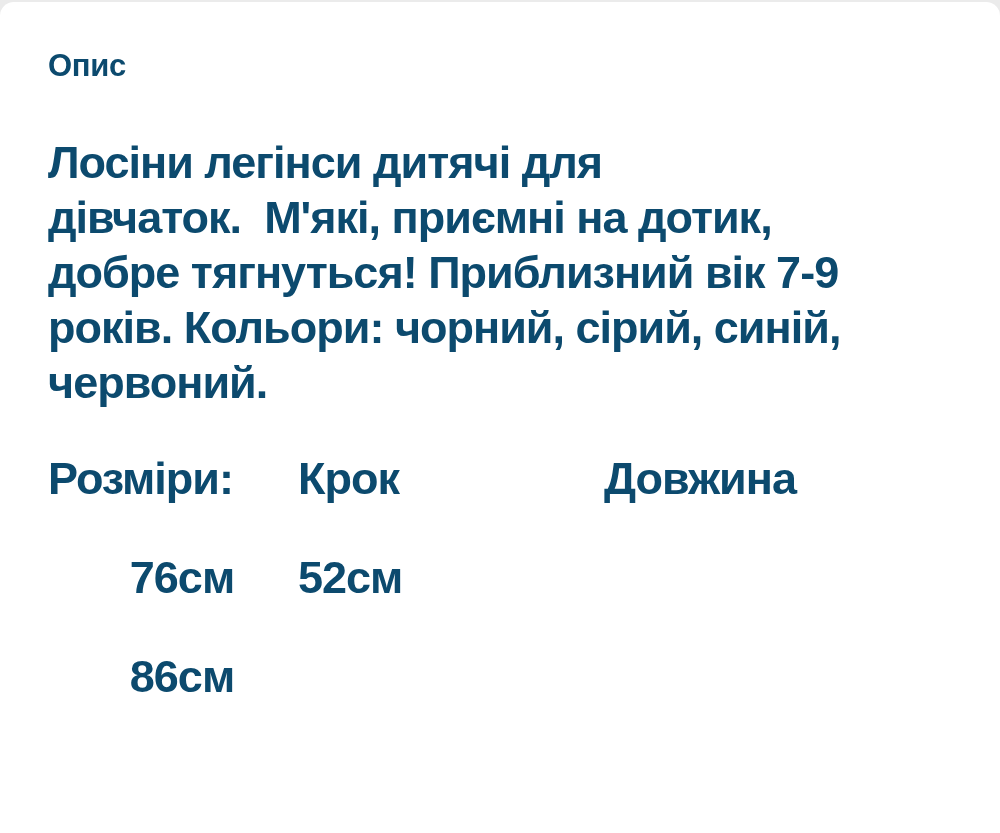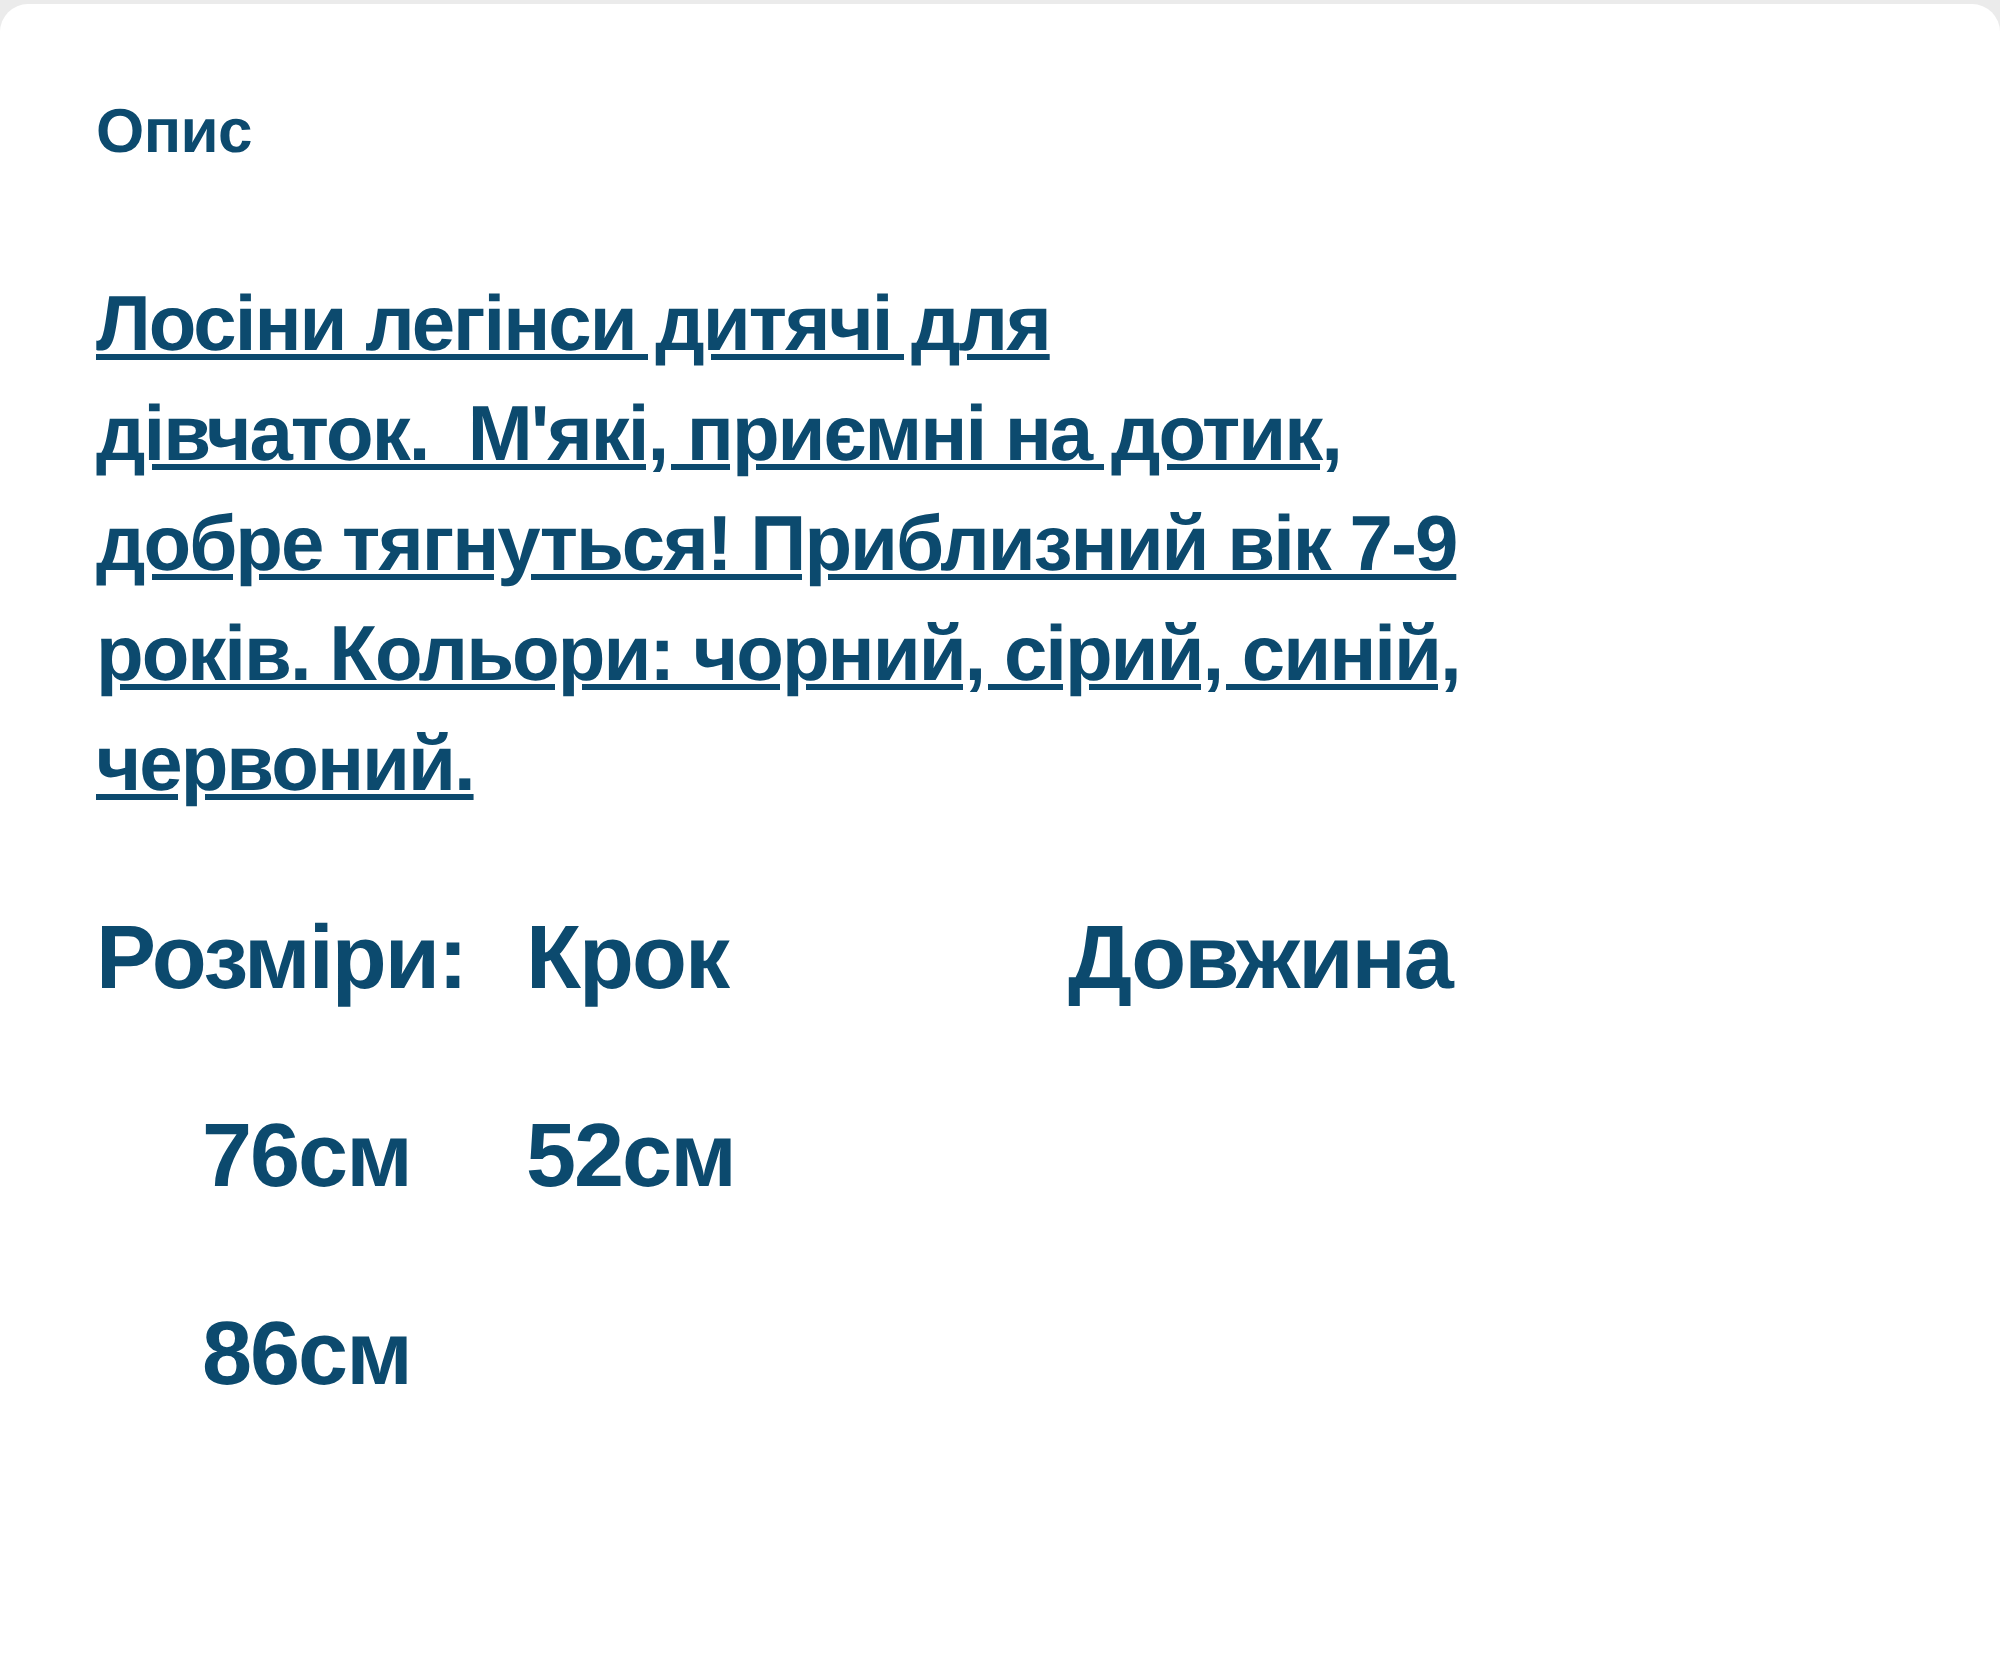--- a/index.html
+++ b/index.html
@@ -25,44 +25,45 @@
   }
   .section-title {
     margin: 0;
     font-size: 31px;
     font-weight: 700;
     letter-spacing: -0.3px;
     line-height: 36px;
   }
   .description {
     margin: 51px 0 0 0;
-    font-size: 39px;
+    font-size: 45px;
     font-weight: 700;
     line-height: 55px;
     letter-spacing: -1px;
     white-space: pre-wrap;
     max-width: 890px;
-    text-decoration: underline;
   }
   .size-table {
     margin-top: 41px;
     font-size: 45px;
     font-weight: 700;
     letter-spacing: -1px;
   }
   .size-row {
     display: grid;
     grid-template-columns: 215px 271px 1fr;
     line-height: 55px;
+    gap: 35px;
   }
   .size-row + .size-row {
     margin-top: 44px;
   }
   .size-row.data .col-length {
     padding-left: 53px;
+    text-align: center;
   }
 </style>
 </head>
 <body>
 
 <div class="card">
 
   <h2 class="section-title">Опис</h2>
 
   <p class="description">Лосіни легінси дитячі для

